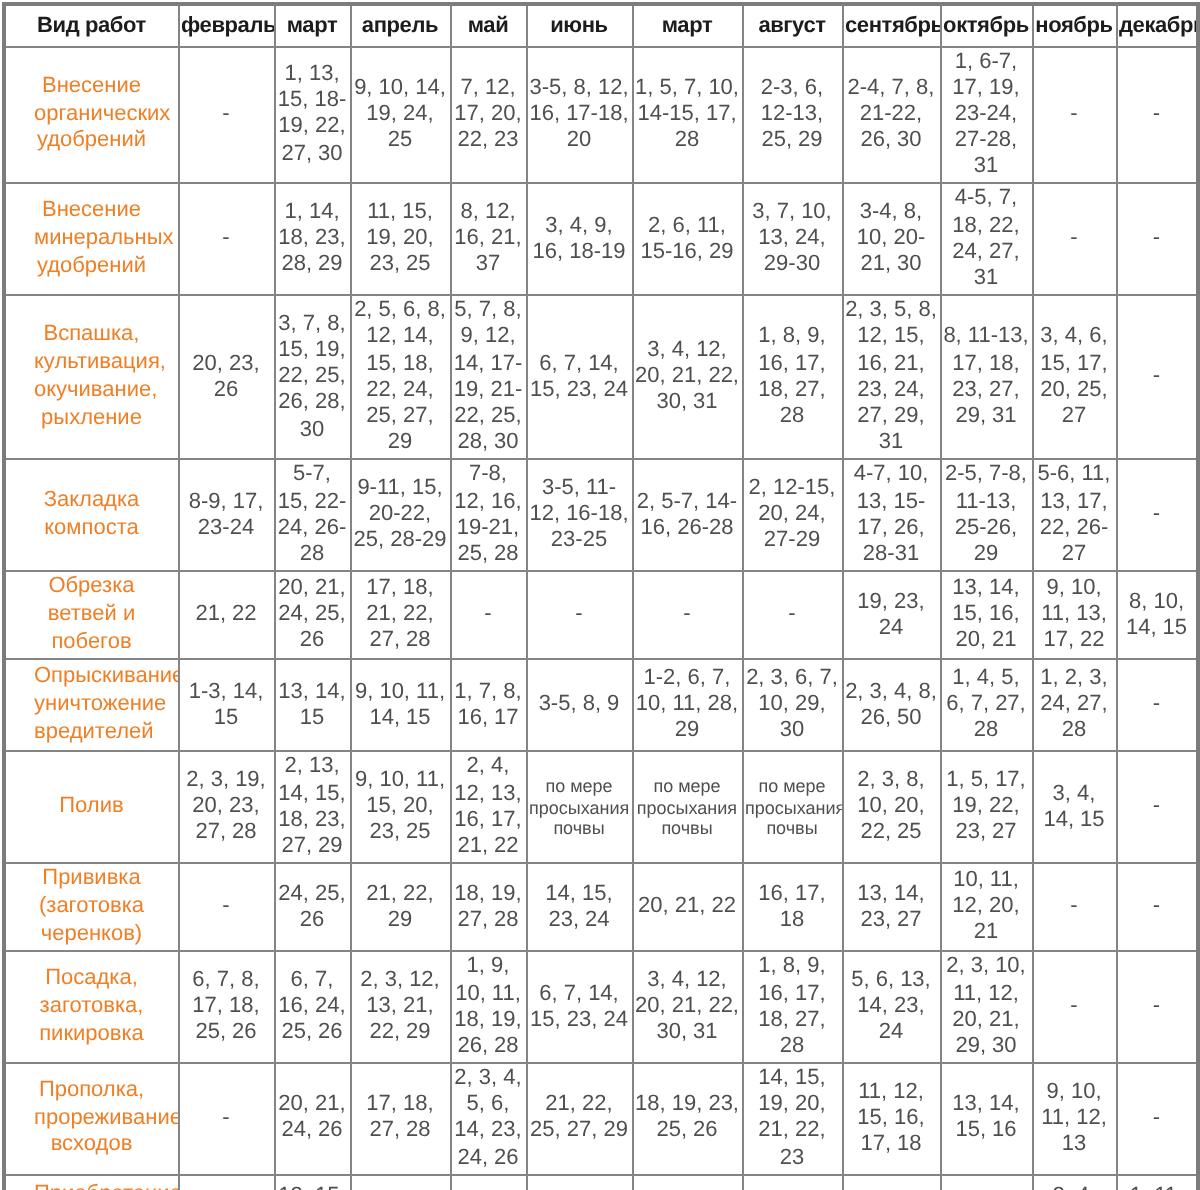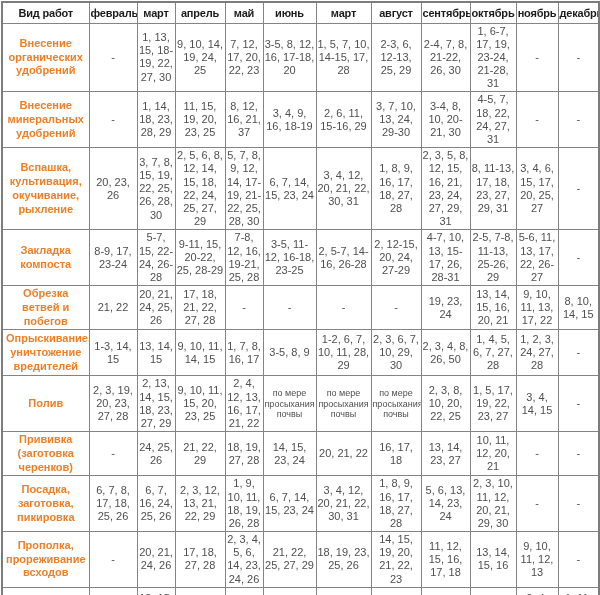--- a/index.html
+++ b/index.html
@@ -33,24 +33,24 @@
     font-size: 11px;
     font-weight: bold;
     color: #1c1c1c;
     white-space: nowrap;
     letter-spacing: -0.2px;
     height: 21px;
     background: #ffffff;
   }
   td.work-label {
     color: #ef7f25;
-    font-weight: bold;
+    font-weight: normal;
     font-size: 11px;
     line-height: 1.25;
-    padding: 1px 3px;
+    padding: 1px 14px;
   }
   td.day-cell {
     color: #4f4f4f;
     font-size: 11px;
     line-height: 1.2;
     font-weight: normal;
   }
   td.day-cell.small-text {
     font-size: 9px;
     line-height: 1.15;
@@ -95,21 +95,21 @@
         <tr style="height: 66px;">
           <td class="work-label">Внесение органических удобрений</td>
           <td class="day-cell">-</td>
           <td class="day-cell">1, 13, 15, 18-19, 22, 27, 30</td>
           <td class="day-cell">9, 10, 14, 19, 24, 25</td>
           <td class="day-cell">7, 12, 17, 20, 22, 23</td>
           <td class="day-cell">3-5, 8, 12, 16, 17-18, 20</td>
           <td class="day-cell">1, 5, 7, 10, 14-15, 17, 28</td>
           <td class="day-cell">2-3, 6, 12-13, 25, 29</td>
           <td class="day-cell">2-4, 7, 8, 21-22, 26, 30</td>
-          <td class="day-cell">1, 6-7, 17, 19, 23-24, 21-28, 31</td>
+          <td class="day-cell">1, 6-7, 17, 19, 23-24, 27-28, 31</td>
           <td class="day-cell">-</td>
           <td class="day-cell">-</td>
         </tr>
         <tr style="height: 52px;">
           <td class="work-label">Внесение минеральных удобрений</td>
           <td class="day-cell">-</td>
           <td class="day-cell">1, 14, 18, 23, 28, 29</td>
           <td class="day-cell">11, 15, 19, 20, 23, 25</td>
           <td class="day-cell">8, 12, 16, 21, 37</td>
           <td class="day-cell">3, 4, 9, 16, 18-19</td>

